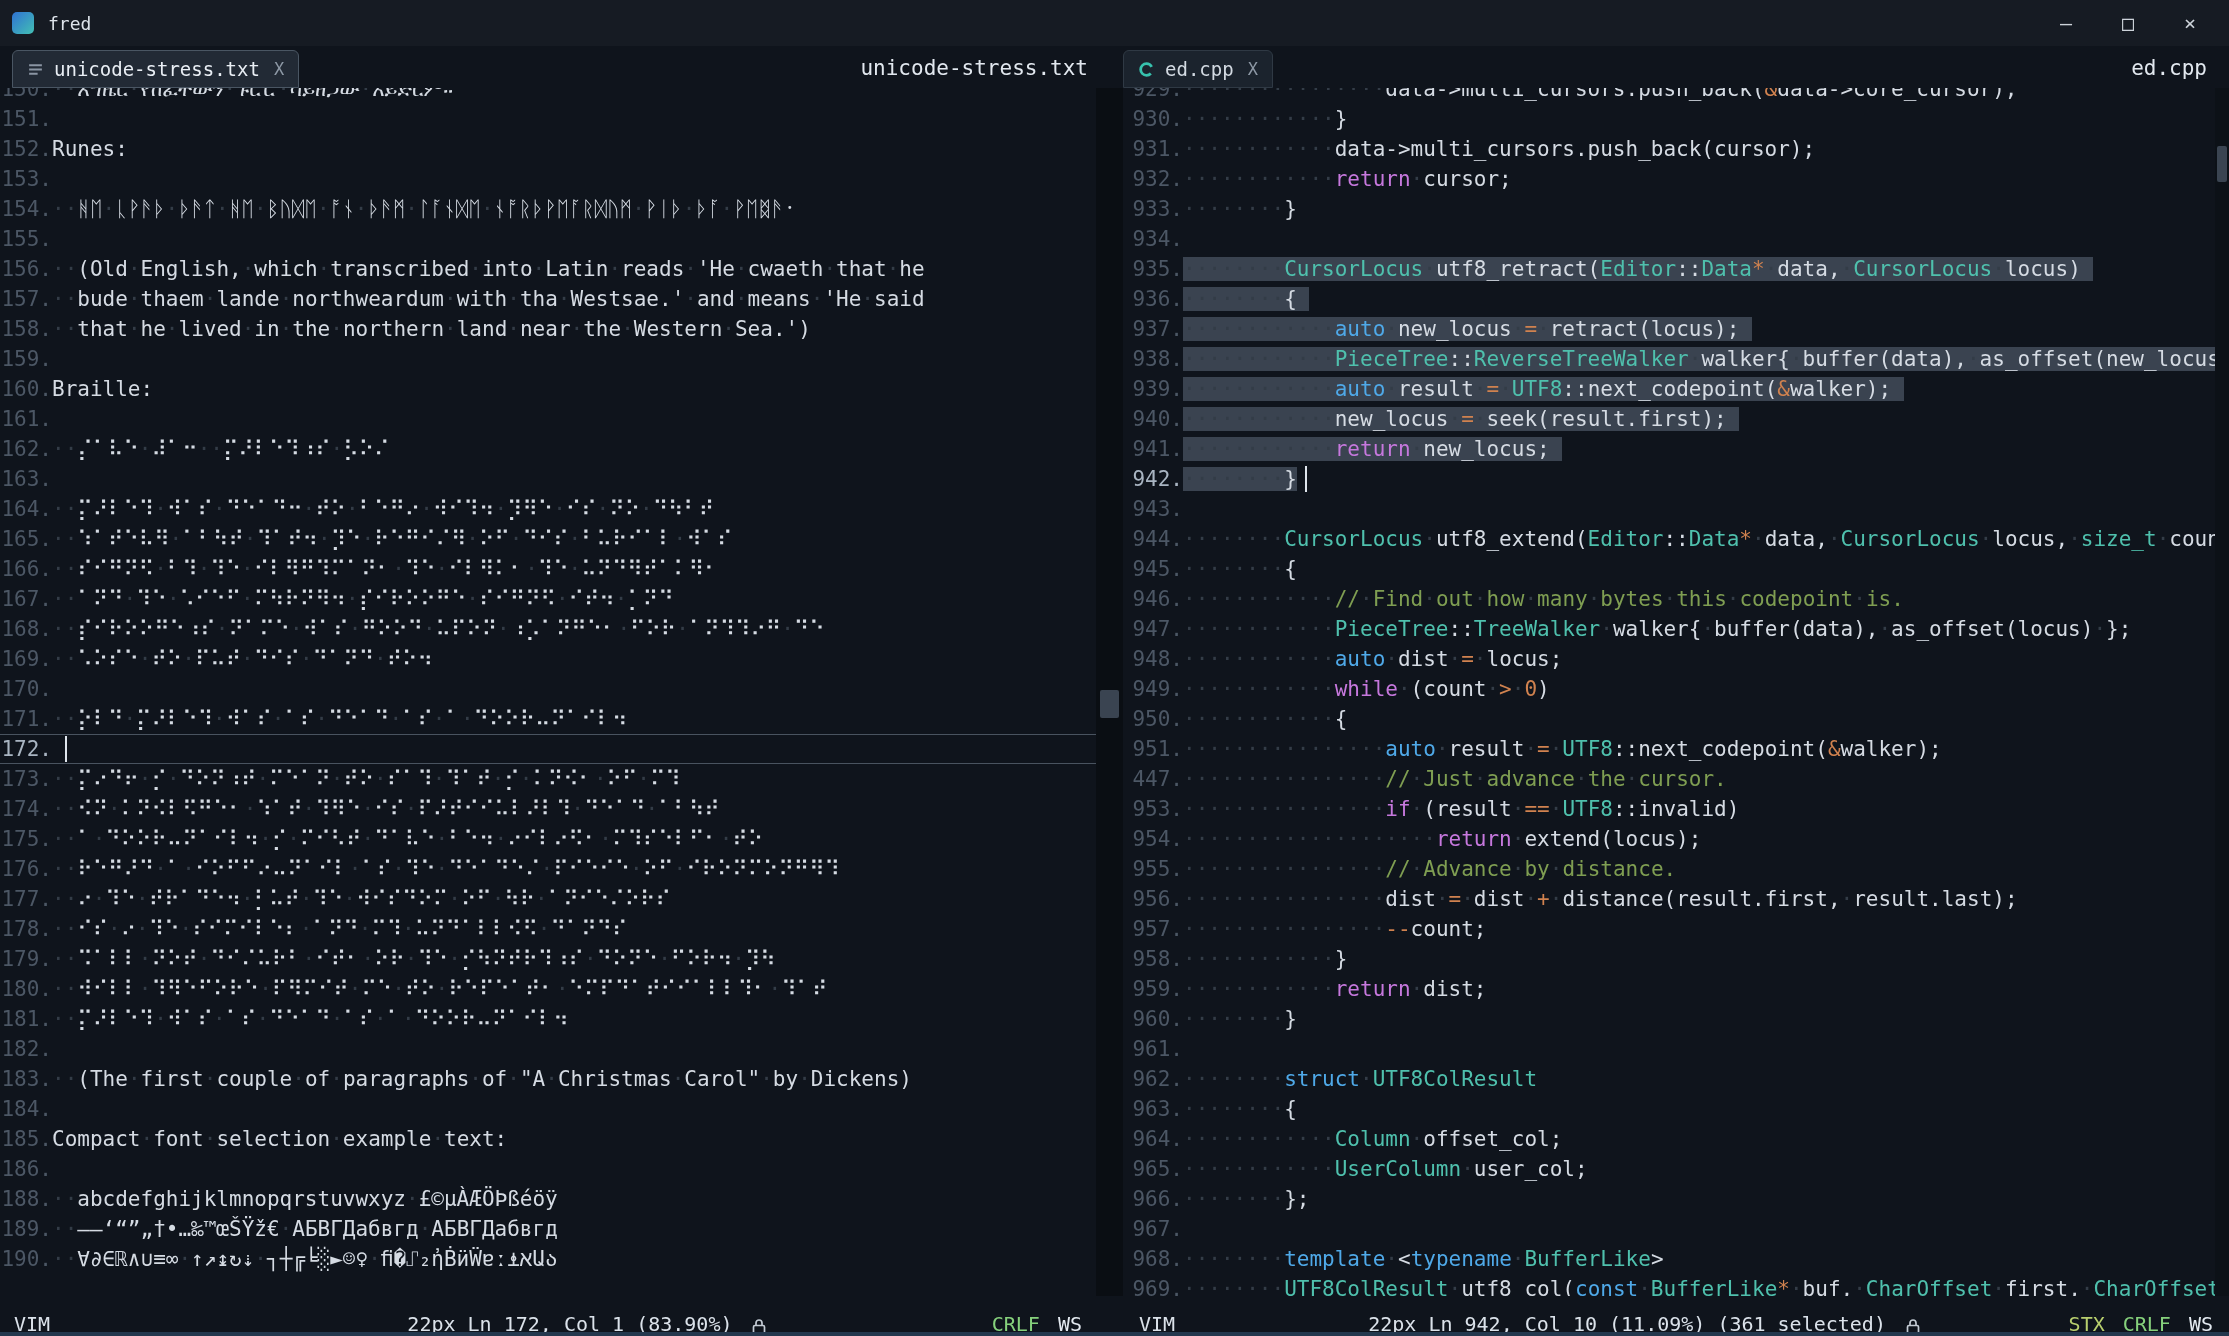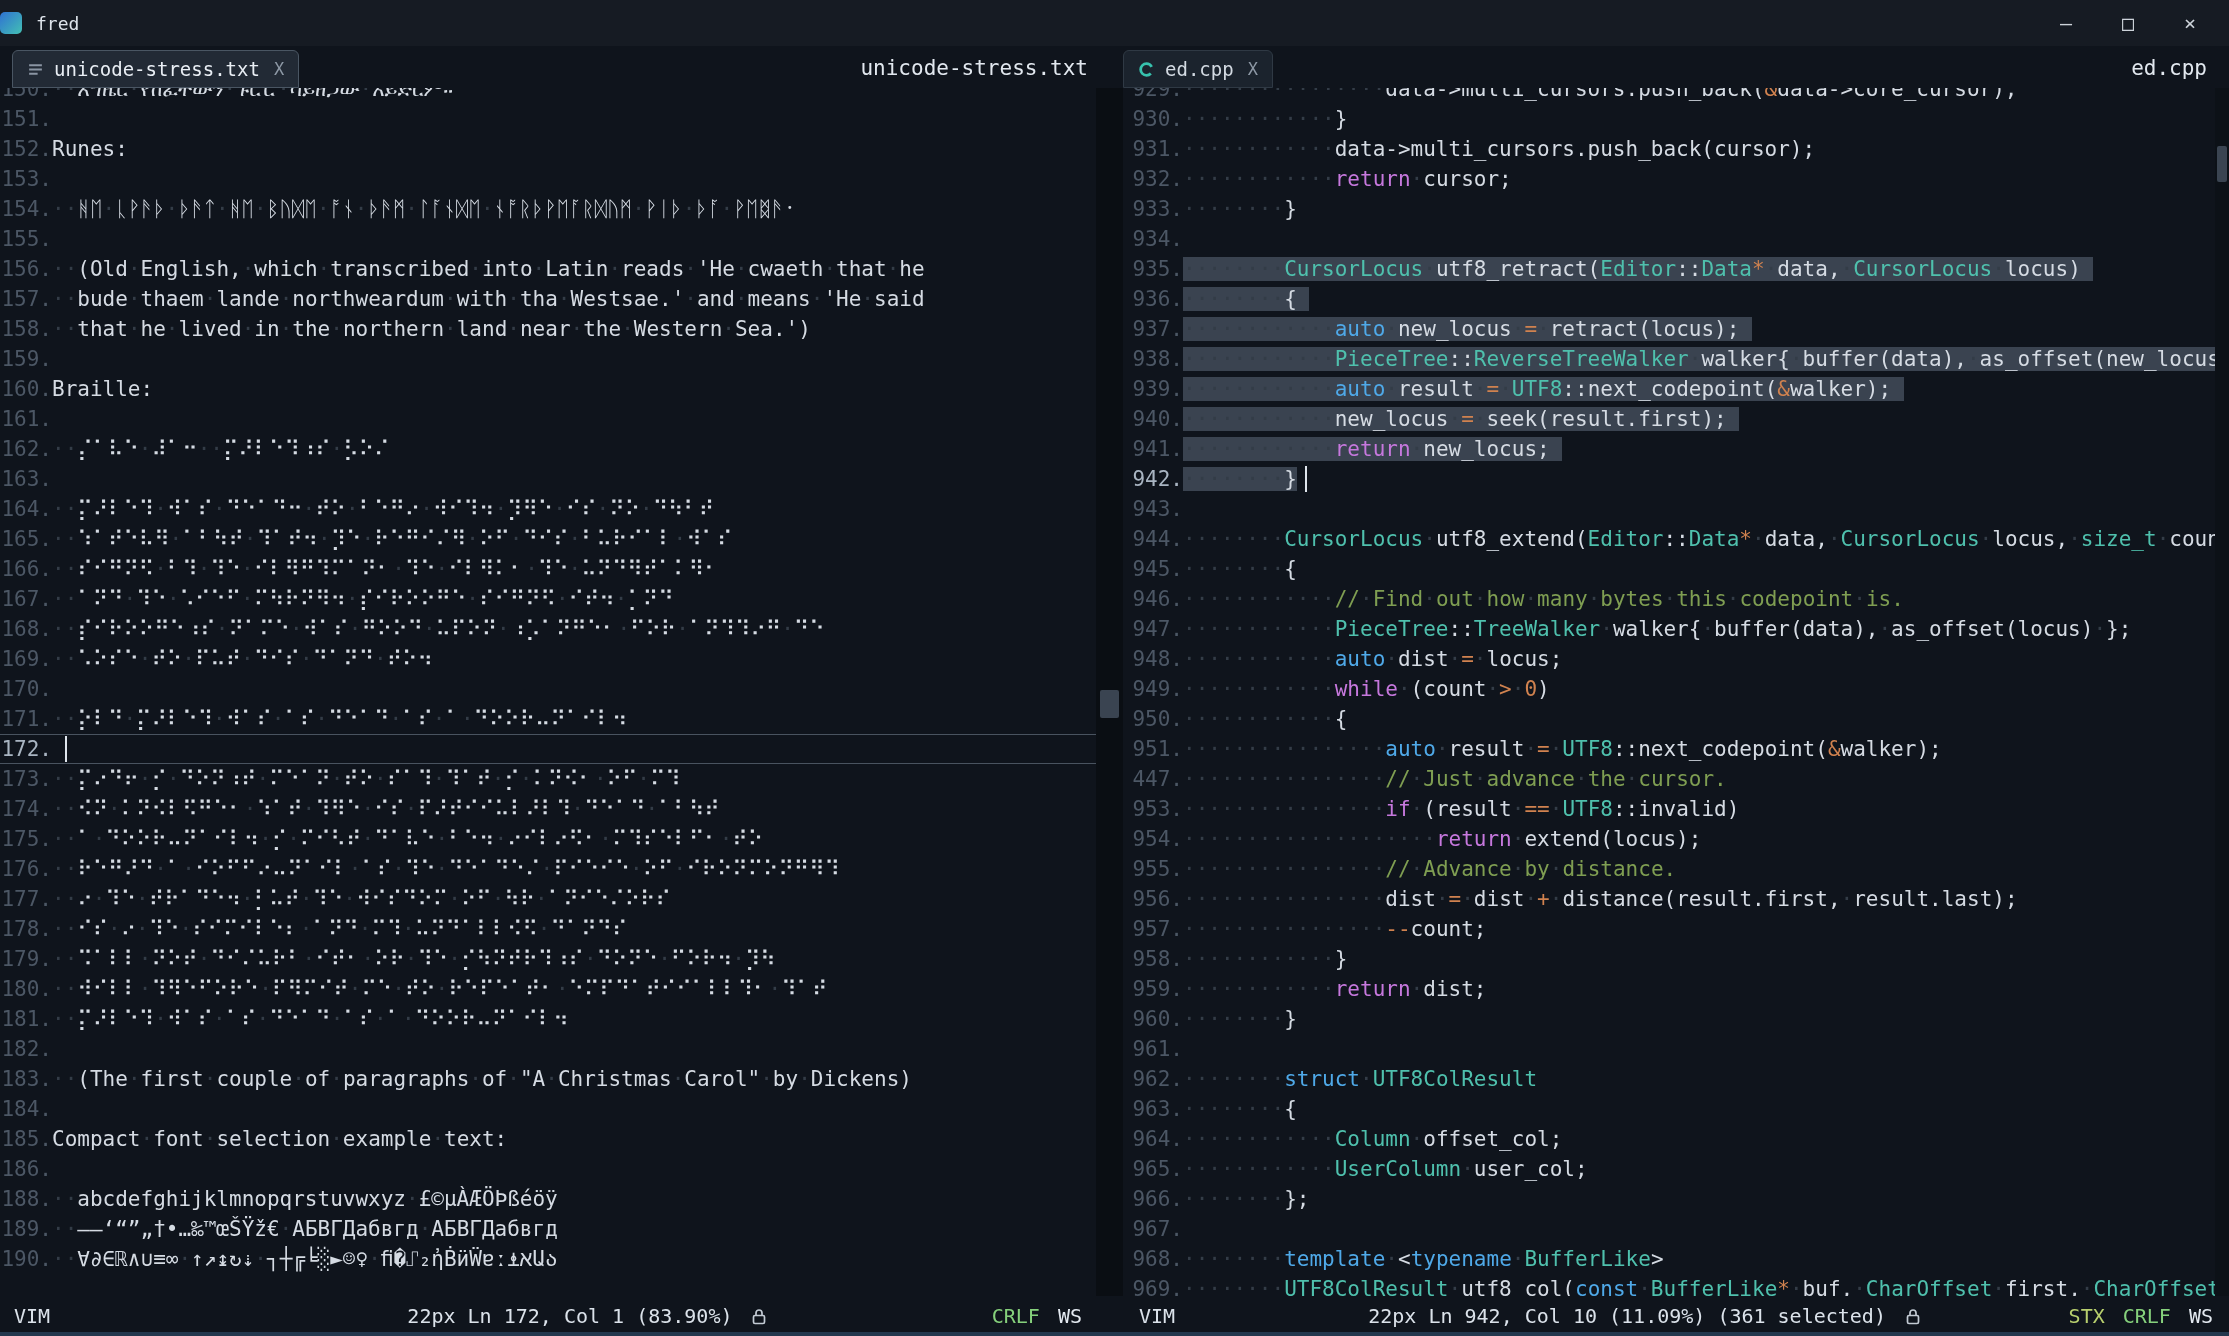--- a/index.html
+++ b/index.html
@@ -4,21 +4,21 @@
 <style>
   *{margin:0;padding:0;box-sizing:border-box}
   html,body{width:2229px;height:1336px;overflow:hidden}
   body{
     position:relative;
     background:var(--bg,#0f141c);
     color:var(--text,#d5dbe3);
     font-family:"DejaVu Sans Mono","Liberation Mono",monospace;
   }
   
-  .titlebar{position:absolute;left:0;top:0;width:100%;height:46px;background:var(--chrome-bg,#161b23);display:flex;align-items:center;}
+  .titlebar{position:absolute;left:0;top:0;width:100%;height:46px;background:var(--chrome-bg,#161b23);display:flex;align-items:center;padding-left:12px}
   .app-icon{width:22px;height:22px;border-radius:5px;background:linear-gradient(135deg,#2f72d2,#43c0b4);flex:0 0 auto}
   .window-title{margin-left:14px;font-size:18px;color:#dde3ea}
   .win-controls{margin-left:auto;display:flex;height:100%;margin-right:8px}
   .win-btn{width:62px;height:100%;display:flex;align-items:center;justify-content:center;font-size:20px;color:#cdd3da;cursor:default}
   
   .tab{position:absolute;top:50px;height:38px;display:flex;align-items:center;padding:0 14px;border-radius:6px 6px 0 0;font-size:19px;white-space:pre}
   .tab-left{left:12px;background:#222a35;border:1px solid #4a5663;color:#e9eef4}
   .tab-right{left:1123px;background:#1b232d;border:1px solid #2f3944;color:#d3dae2}
   .tab .icon{margin-right:10px;display:flex;align-items:center}
   .tab .close{margin-left:14px;color:#8d98a5;font-size:17px}
@@ -48,21 +48,21 @@
   .selbg{background:var(--selection,#3a4350)}
   .selnl{background:var(--selection,#3a4350)}
   .cursor{position:absolute;top:2px;width:2px;height:26px;background:var(--cursor,#dfe5ec)}
   .pane-left .curline{box-shadow:inset 0 1px 0 #49535f,inset 0 -1px 0 #49535f}
   
   .divider{position:absolute;left:1096px;top:88px;width:27px;height:1208px;background:var(--divider-bg,#0a0e13)}
   .divider .thumb{position:absolute;left:4px;top:602px;width:19px;height:28px;background:var(--scroll-thumb,#3a4451);border-radius:2px}
   .vscroll{position:absolute;left:2215px;top:88px;width:14px;height:1208px;background:#0c1117}
   .vscroll .thumb{position:absolute;left:2px;top:58px;width:10px;height:36px;background:var(--scroll-thumb,#3a4451);border-radius:2px}
   
-  .status{position:absolute;top:1296px;height:40px;display:flex;align-items:center;font-size:20px;color:#dbe2ea;white-space:pre}
+  .status{position:absolute;top:1296px;height:40px;display:flex;align-items:flex-end;font-size:20px;color:#dbe2ea;white-space:pre}
   .status-left{left:0;width:1096px;padding:0 14px}
   .status-right{left:1123px;width:1106px;padding:0 16px}
   .sp{flex:1.6}
   .sp2{flex:1}
   .lock{margin-left:18px;display:flex;align-items:center}
   .flags{display:flex;gap:18px}
   .bottom-border{position:absolute;left:0;top:1332px;width:100%;height:4px;background:var(--bottom-border,#24384e)}
 </style>
 </head>
 <body>

